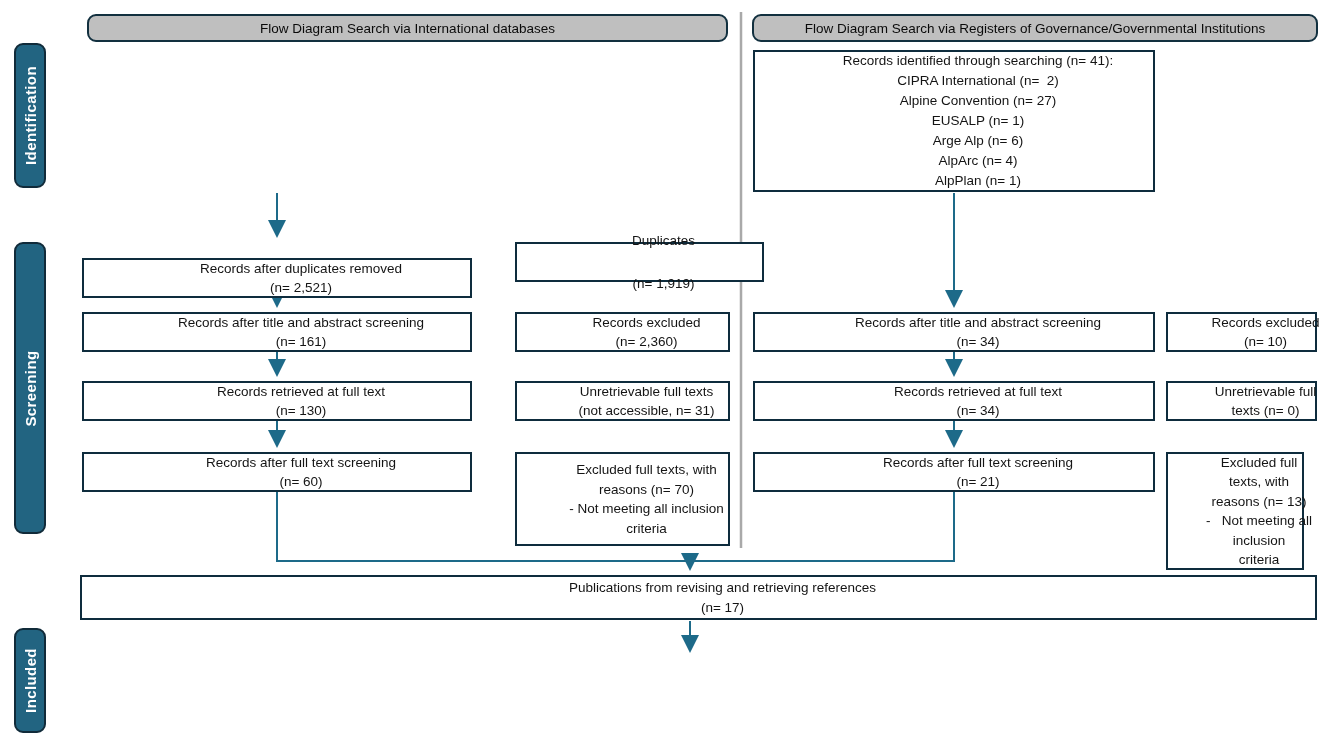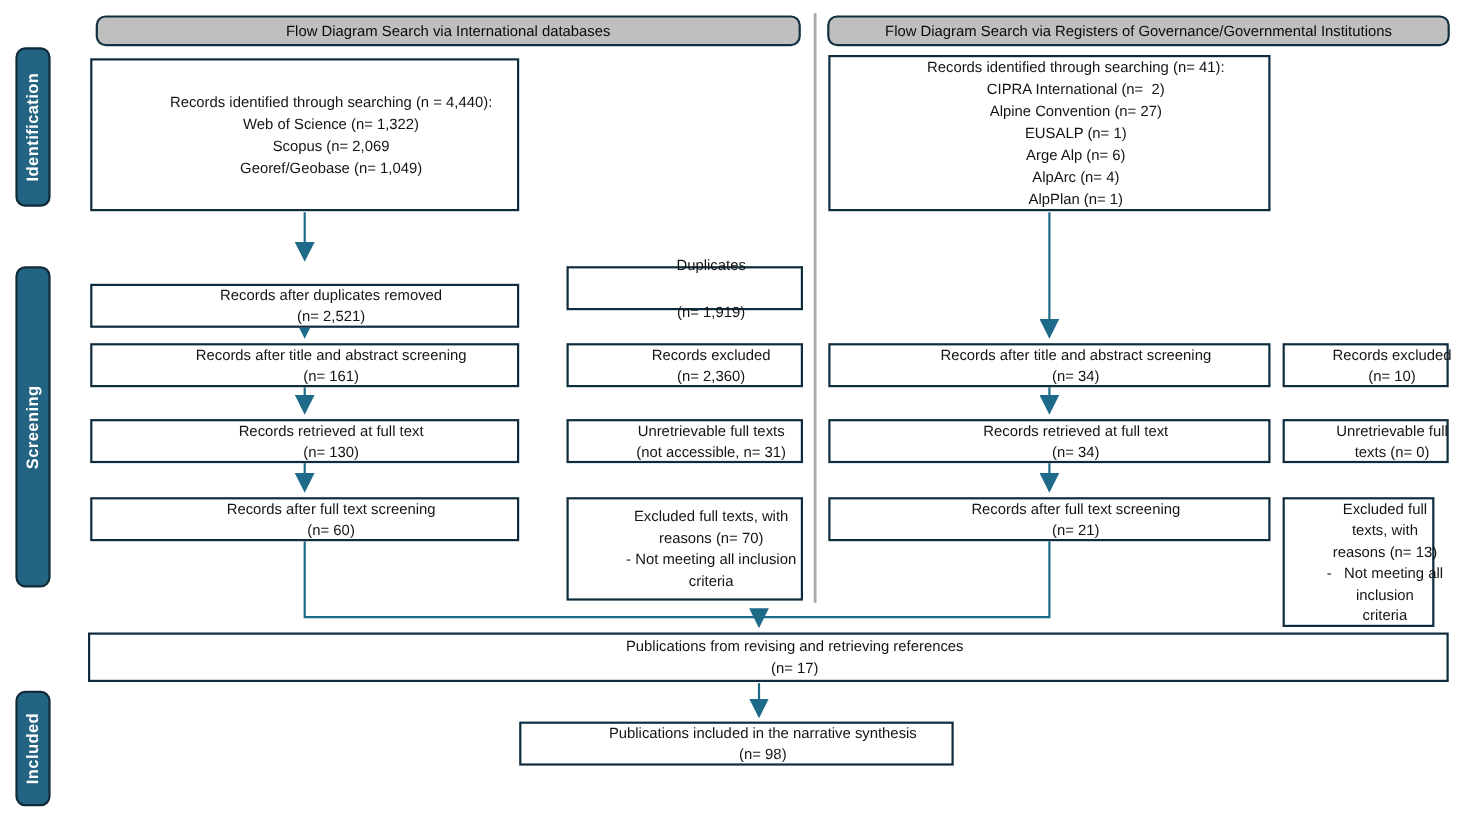--- a/index.html
+++ b/index.html
@@ -72,32 +72,26 @@
     <span>Included</span>
   </div>
 
   <div class="hdr" style="left:752px;top:14px;width:566px;height:28px;">
     <span>Flow Diagram Search via Registers of Governance/Governmental Institutions</span>
   </div>
   <div class="hdr" style="left:87px;top:14px;width:641px;height:28px;">
     <span>Flow Diagram Search via International databases</span>
   </div>
 
-  <div class="box big" style="left:82px;top:53px;width:390px;height:139px;">
-    <div class="ln">Records identified through searching (n = 4,440):</div>
-    <div class="ln">Web of Science (n= 1,322)</div>
-    <div class="ln">Scopus (n= 2,069</div>
-    <div class="ln">Georef/Geobase (n= 1,049)</div>
-  </div>
 
   <div class="box" style="left:82px;top:258px;width:390px;height:40px;">
     <div class="ln">Records after duplicates removed</div>
     <div class="ln">(n= 2,521)</div>
   </div>
-  <div class="box" style="left:515px;top:242px;width:215px;height:40px;gap:24px;">
+  <div class="box" style="left:515px;top:242px;width:249px;height:40px;gap:24px;">
     <div class="ln">Duplicates</div>
     <div class="ln">(n= 1,919)</div>
   </div>
 
   <div class="box" style="left:82px;top:312px;width:390px;height:40px;">
     <div class="ln">Records after title and abstract screening</div>
     <div class="ln">(n= 161)</div>
   </div>
   <div class="box" style="left:515px;top:312px;width:215px;height:40px;">
     <div class="ln">Records excluded</div>
@@ -162,18 +156,14 @@
     <div class="ln">reasons (n= 13)</div>
     <div class="ln">-   Not meeting all</div>
     <div class="ln">inclusion</div>
     <div class="ln">criteria</div>
   </div>
 
   <div class="box" style="left:80px;top:575px;width:1237px;height:45px;border-width:2.5px;">
     <div class="ln">Publications from revising and retrieving references</div>
     <div class="ln">(n= 17)</div>
   </div>
-  <div class="box" style="left:472px;top:656px;width:395px;height:40px;border-width:2.5px;">
-    <div class="ln">Publications included in the narrative synthesis</div>
-    <div class="ln">(n= 98)</div>
-  </div>
 
 </div>
 
 </body></html>

